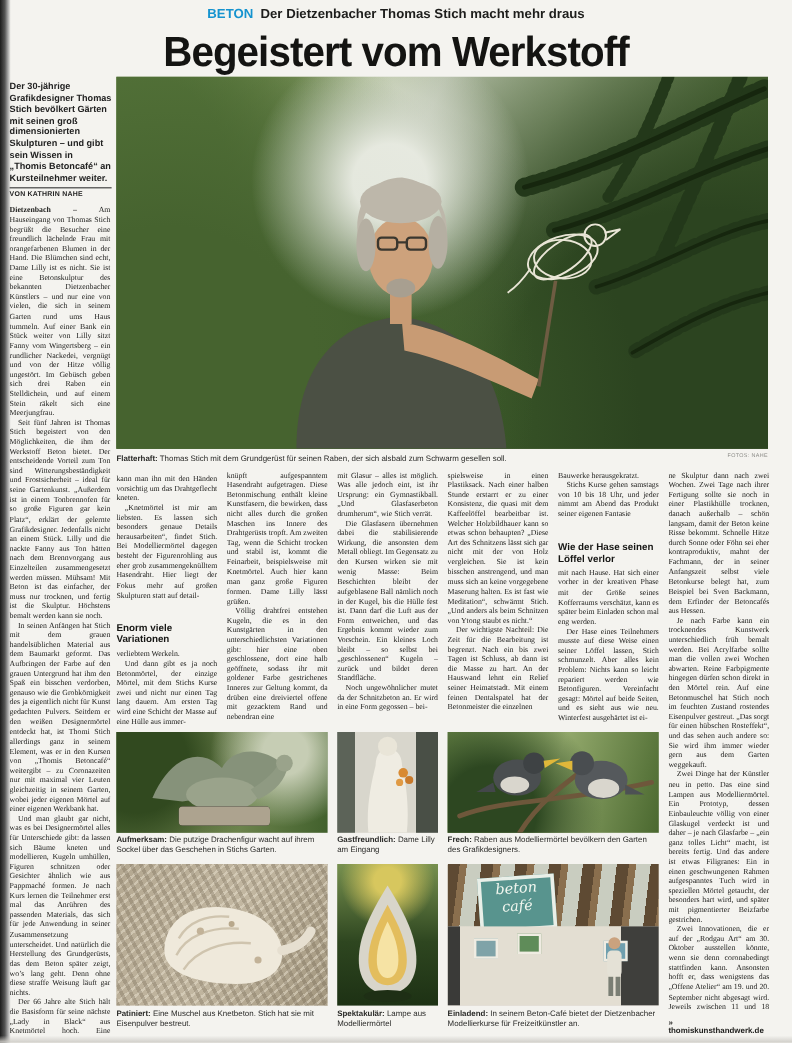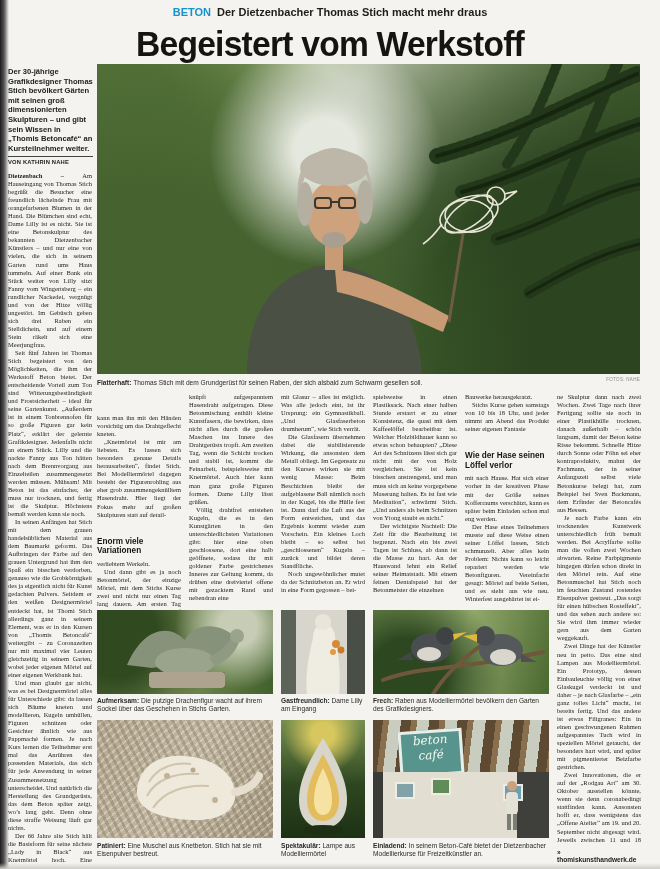--- a/index.html
+++ b/index.html
@@ -157,21 +157,21 @@
           <path d="M345,160 C338,170 332,176 326,180"></path>
         </g>
       </g>
     </svg>
   </div>
   <div class="credit" style="left:560px;top:377px;width:80px;text-align:right;">FOTOS: NAHE</div>
   <div class="caption" style="left:97px;top:379px;width:460px;">
     <b>Flatterhaft:</b> <span>Thomas Stich mit dem Grundgerüst für seinen Raben, der sich alsbald zum Schwarm gesellen soll.</span>
   </div>
 
-  <div class="col" style="left:97px;top:414px;height:213px;">
+  <div class="col" style="left:97px;top:396px;height:213px;">
     <p>kann man ihn mit den Händen vorsichtig um das Drahtgeflecht kneten.</p>
     <p>„Knetmörtel ist mir am liebsten. Es lassen sich besonders genaue Details herausarbeiten“, findet Stich. Bei Modelliermörtel dagegen besteht der Figurenrohling aus eher grob zusammengeknülltem Hasendraht. Hier liegt der Fokus mehr auf großen Skulpturen statt auf detail-</p>
     <span class="subhead">Enorm viele Variationen</span>
     <p>verliebtem Werkeln.</p>
     <p>Und dann gibt es ja noch Betonmörtel, der einzige Mörtel, mit dem Stichs Kurse zwei und nicht nur einen Tag lang dauern. Am ersten Tag wird eine Schicht der Masse auf eine Hülle aus immer-</p>
   </div>
   <div class="col" style="left:189px;top:393px;height:213px;">
     <p>knüpft aufgespanntem Hasendraht aufgetragen. Diese Betonmischung enthält kleine Kunstfasern, die bewirken, dass nicht alles durch die großen Maschen ins Innere des Drahtgerüsts tropft. Am zweiten Tag, wenn die Schicht trocken und stabil ist, kommt die Feinarbeit, beispielsweise mit Knetmörtel. Auch hier kann man ganz große Figuren formen. Dame Lilly lässt grüßen.</p>
     <p>Völlig drahtfrei entstehen Kugeln, die es in den Kunstgärten in den unterschiedlichsten Variationen gibt: hier eine oben geschlossene, dort eine halb geöffnete, sodass ihr mit goldener Farbe gestrichenes Inneres zur Geltung kommt, da drüben eine dreiviertel offene mit gezacktem Rand und nebendran eine</p>
   </div>

